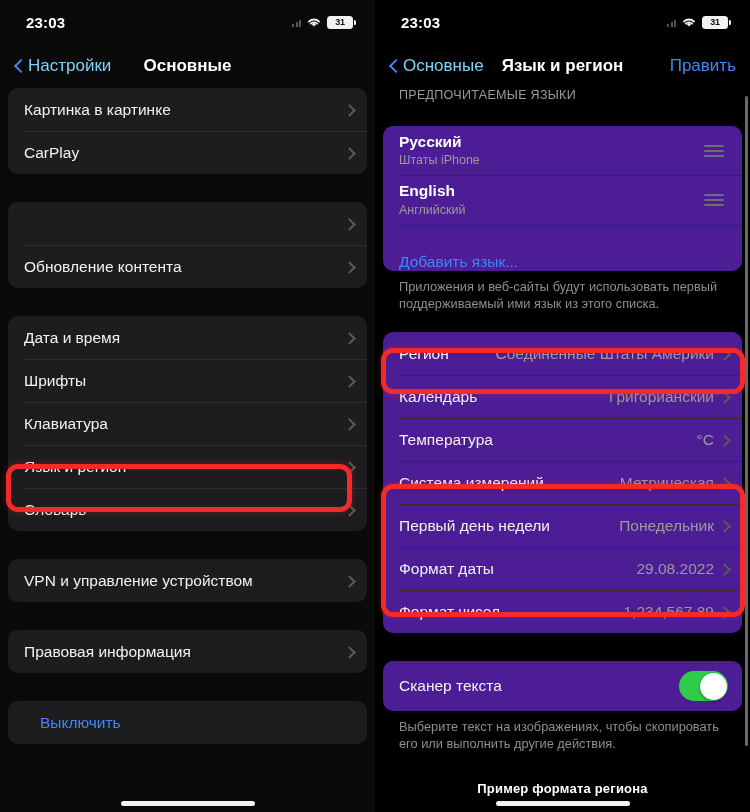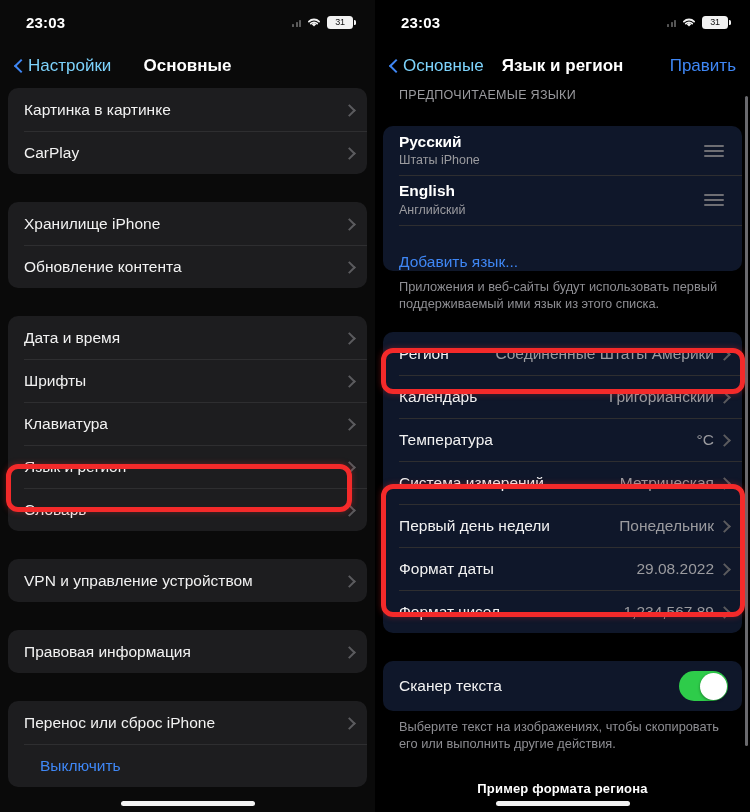--- a/index.html
+++ b/index.html
@@ -39,21 +39,21 @@
   .sb-wifi{ position:relative; width:16px; height:12px; }
   .batt{
     position:relative; width:26px; height:13px;
     border-radius:3.5px; background:#f2f2f2;
     display:flex; align-items:center; justify-content:center;
   }
   .batt:after{
     content:""; position:absolute; right:-3px; top:4px;
     width:2px; height:5px; background:#f2f2f2; border-radius:0 1.5px 1.5px 0;
   }
-  .batt span{ font-size:9px; font-weight:normal; color:#111; letter-spacing:-0.3px; }
+  .batt span{ font-size:9px; font-weight:bold; color:#111; letter-spacing:-0.3px; }
 
   
   .navbar{
     position:relative; height:44px;
     display:flex; align-items:center;
     padding:0 14px;
   }
   .nav-back{
     display:flex; align-items:center; gap:4px;
     color:#7dd3fc; font-size:17px; cursor:pointer; white-space:nowrap;
@@ -72,21 +72,21 @@
     color:#fff; font-size:17px; font-weight:bold; pointer-events:none;
   }
   .nav-right{
     margin-left:auto; color:#3f87f5; font-size:17px; cursor:pointer; z-index:2;
   }
 
   
   .scroller{ position:relative; height:724px; overflow:hidden; }
   .group{
     margin:0 8px 0 8px;
-    background:#0f172a;
+    background:#4c1d95;
     border-radius:10px;
     overflow:hidden;
   }
   .left .group{ background:#1d1d1f; }
   .row{
     position:relative;
     display:flex; align-items:center;
     min-height:43px;
     padding:0 14px 0 16px;
     cursor:pointer;
@@ -225,21 +225,20 @@
         <div class="row">
           <span class="row-label">CarPlay</span>
           <span class="chev"></span>
         </div>
       </div>
 
       <div class="gap"></div>
 
       <div class="group">
         <div class="row">
-          <span class="row-label">Хранилище iPhone</span>
           <span class="chev"></span>
         </div>
         <div class="row">
           <span class="row-label">Обновление контента</span>
           <span class="chev"></span>
         </div>
       </div>
 
       <div class="gap"></div>
 
@@ -280,24 +279,20 @@
       <div class="group">
         <div class="row">
           <span class="row-label">Правовая информация</span>
           <span class="chev"></span>
         </div>
       </div>
 
       <div class="gap"></div>
 
       <div class="group">
-        <div class="row">
-          <span class="row-label">Перенос или сброс iPhone</span>
-          <span class="chev"></span>
-        </div>
         <div class="row">
           <span class="cut-blue">Выключить</span>
         </div>
       </div>
     </div>
 
     <div class="redbox" style="left:6px; top:464px; width:346px; height:48px;"></div>
 
     <div class="home-ind"></div>
   </div>

